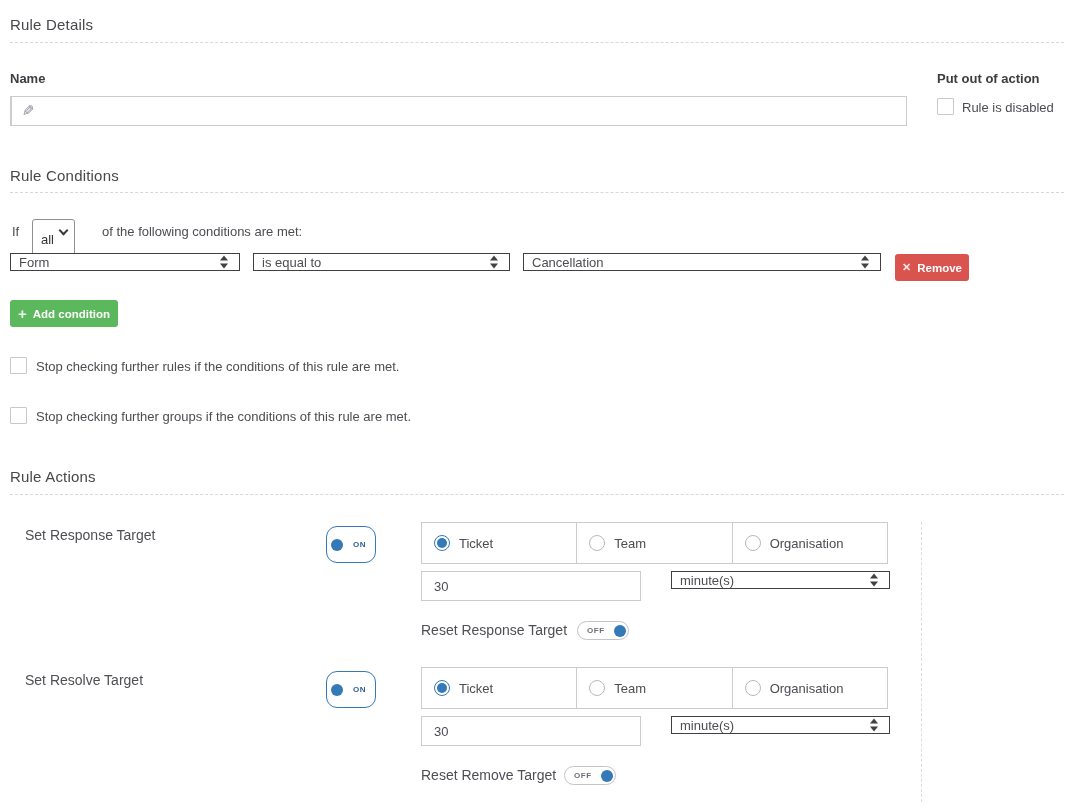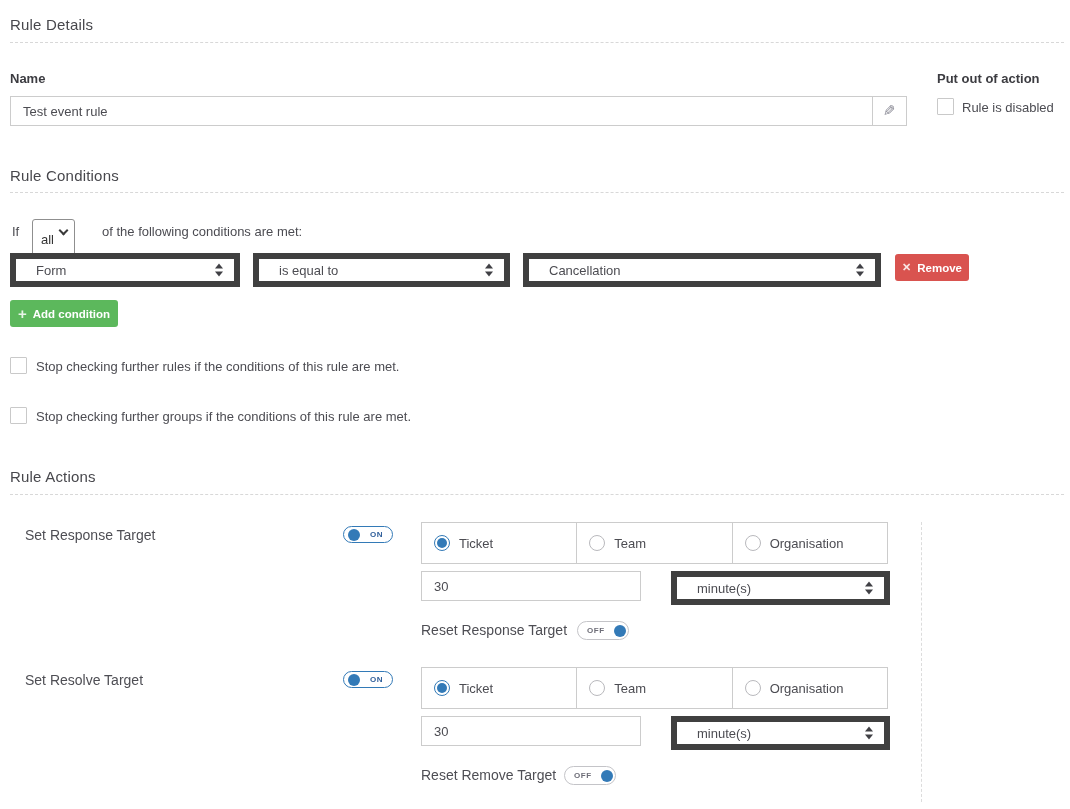--- a/index.html
+++ b/index.html
@@ -20,22 +20,22 @@
     color:#4c4c52; font-family:inherit; background:transparent; }
   .name-addon { width:34px; border-left:1px solid #cccccc; display:flex; align-items:center;
     justify-content:center; cursor:pointer; }
   .pencil { font-size:15px; color:#8b8b96; transform:scaleX(-1); display:inline-block; }
 
   
   .checkbox { position:absolute; width:17px; height:17px; border:1px solid #c9c9c9;
     border-radius:1px; background:#fff; cursor:pointer; }
 
   
-  .sel { position:absolute; height:34px; background:#fff; border:6px solid #404040;
-    display:flex; align-items:center; padding:0 30px 0 20px; font-size:13px; color:#4c4c52; cursor:pointer; }
+  .sel { position:absolute; height:18px; background:#fff; border:1px solid #404040;
+    display:flex; align-items:center; padding:0 30px 0 8px; font-size:13px; color:#4c4c52; cursor:pointer; }
   .sort { position:absolute; right:11px; top:50%; transform:translateY(-50%);
     display:flex; flex-direction:column; gap:3px; }
   .tri-up { width:0; height:0; border-left:4px solid transparent; border-right:4px solid transparent;
     border-bottom:5px solid #404045; }
   .tri-down { width:0; height:0; border-left:4px solid transparent; border-right:4px solid transparent;
     border-top:5px solid #404045; }
 
   
   .mini-select { position:absolute; left:32px; top:219px; width:43px; height:40px;
     border:1px solid #8f8f8f; border-radius:3px; background:#fff; display:flex; align-items:center;
@@ -50,21 +50,21 @@
   .btn-remove { left:895px; top:254px; width:74px; height:27px; background:#d9534f; }
   .btn .glyph { font-weight:bold; color:rgba(255,255,255,.85); }
   .btn-add .glyph { font-size:15px; margin-top:-1px; }
   .btn-remove .glyph { font-size:11px; }
 
   
   .toggle { position:absolute; display:flex; align-items:center; background:#fff;
     border-radius:11px; cursor:pointer; }
   .toggle .dot { width:12px; height:12px; border-radius:50%; background:#337ab7; }
   .toggle .t-label { font-size:8px; font-weight:bold; letter-spacing:.6px; }
-  .toggle.on { width:50px; height:17px; border:1px solid #337ab7;margin-left:17px; }
+  .toggle.on { width:50px; height:37px; border:1px solid #337ab7; }
   .toggle.on .dot { margin-left:4px; }
   .toggle.on .t-label { color:#31609b; margin-left:10px; }
   .toggle.off { width:52px; height:19px; border:1px solid #c4c4c8; }
   .toggle.off .t-label { color:#6e6e78; margin-left:9px; }
   .toggle.off .dot { margin-left:9px; }
 
   
   .radio-group { position:absolute; left:421px; width:467px; height:42px; background:#fff;
     border:1px solid #cccccc; display:flex; }
   .radio-cell { flex:1; display:flex; align-items:center; padding-left:12px;
@@ -84,21 +84,20 @@
   .reset-label { position:absolute; left:421px; font-size:14px; color:#4e4e54; }
 </style>
 </head>
 <body>
 
 <div class="section-heading" style="top:16px;">Rule Details</div>
 <div class="dashed-h" style="top:42px;"></div>
 
 <div class="bold-label" style="left:10px; top:71px;">Name</div>
 <div class="name-group">
-  <input type="text" value="Test event rule" style="">
   <div class="name-addon">
     <span class="pencil">✎</span>
   </div>
 </div>
 
 <div class="bold-label" style="left:937px; top:71px;">Put out of action</div>
 <div class="checkbox" style="left:937px; top:98px;"></div>
 <div class="plain-text" style="left:962px; top:100px;">Rule is disabled</div>
 
 <div class="section-heading" style="top:167px;">Rule Conditions</div>

